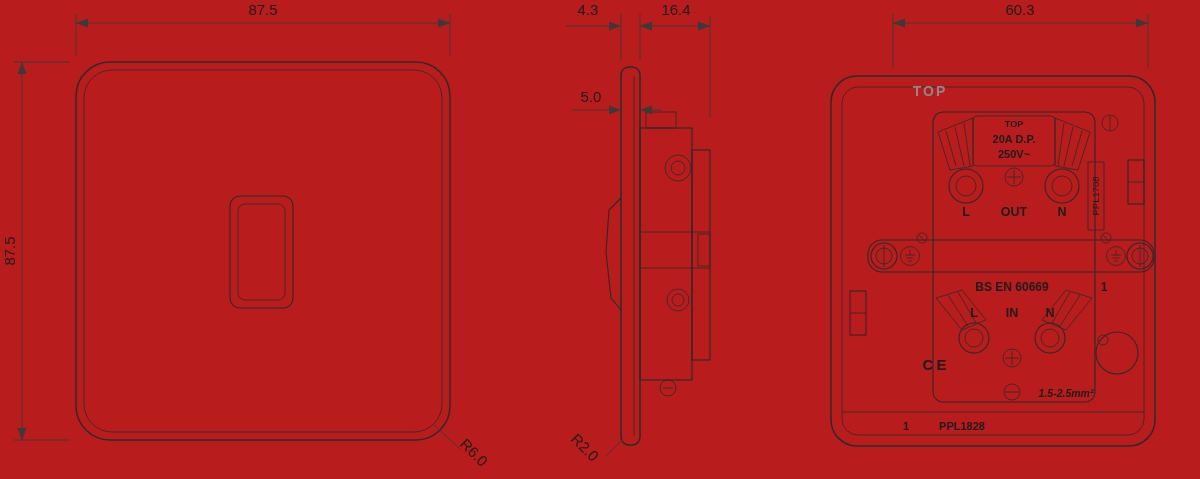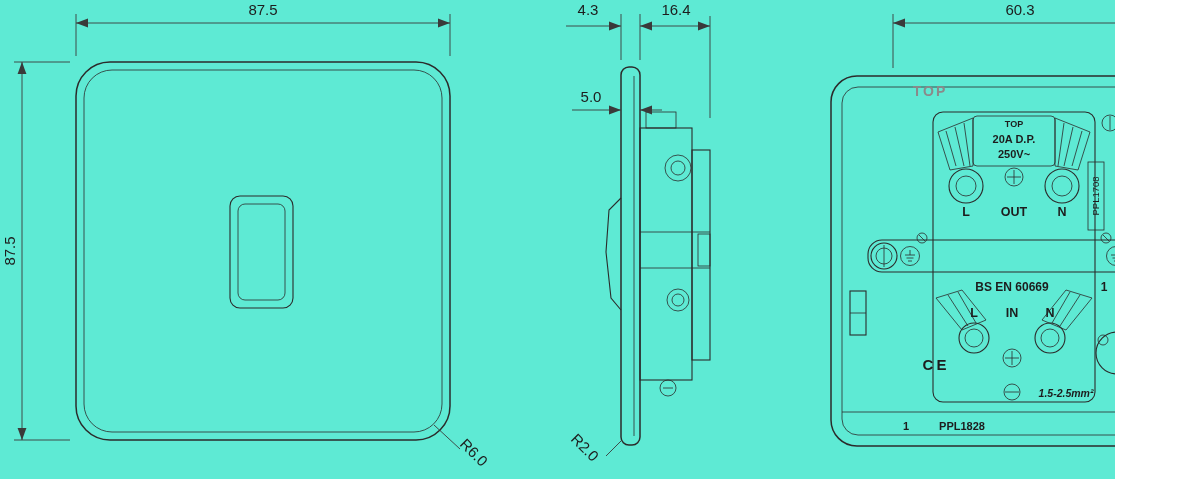--- a/index.html
+++ b/index.html
@@ -1,16 +1,16 @@
 <!DOCTYPE html>
 <html><head>
 <meta charset="utf-8">
 <style>
   html,body{margin:0;padding:0;background:#ffffff;}
-  .stage{position:relative;width:1115px;height:479px;background:#5eead4;overflow:hidden;}
+  .stage{position:relative;width:1200px;height:479px;background:#b91c1c;overflow:hidden;}
   svg{display:block;}
   svg text{font-family:"Liberation Sans", sans-serif;fill:#1d1d1d;}
   .t-dim{font-size:15px;}
   .t-top{font-size:14px;font-weight:bold;fill:#8a8a8a;letter-spacing:2px;}
   .t-mini{font-size:9px;font-weight:bold;}
   .t-rate{font-size:11px;font-weight:bold;}
   .t-term{font-size:12.5px;font-weight:bold;}
   .t-std{font-size:12px;font-weight:bold;}
   .t-part{font-size:9.5px;}
   .t-ce{font-size:15px;font-weight:bold;letter-spacing:3px;}

